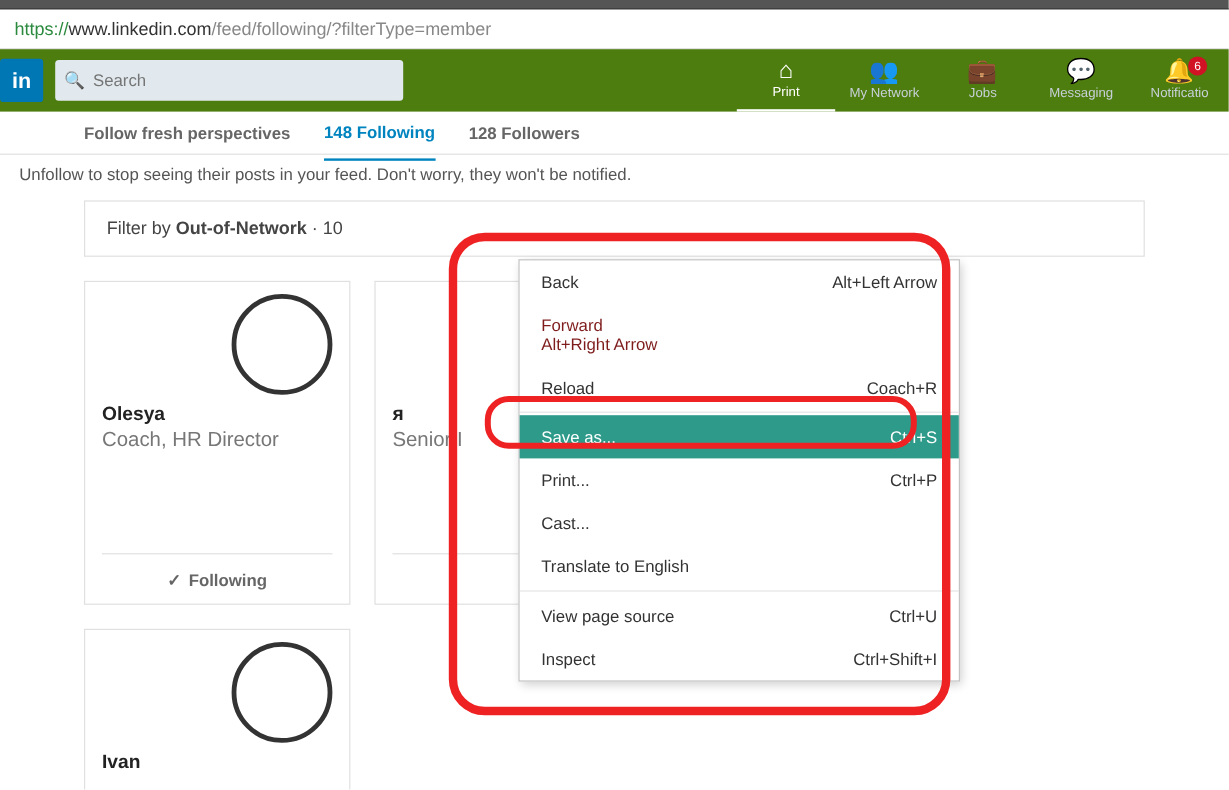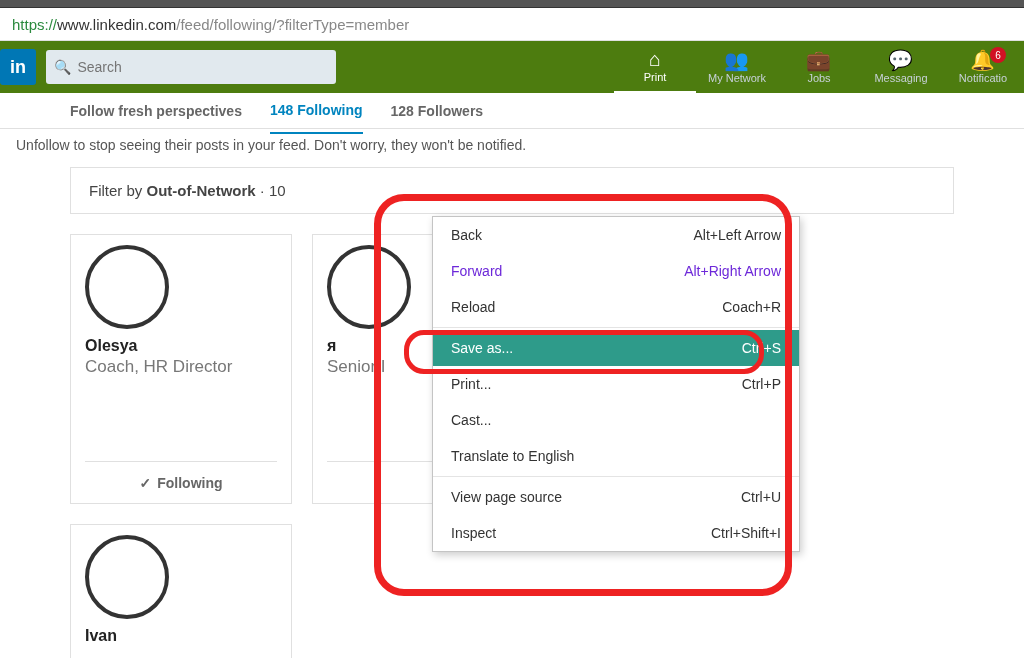--- a/index.html
+++ b/index.html
@@ -23,31 +23,31 @@
 
 .subnav { height: 36px; display: flex; align-items: center; padding-left: 70px; gap: 28px; border-bottom: 1px solid #e0e0e0; }
 .subnav a { color: #666; font-weight: 600; font-size: 14px; text-decoration: none; cursor: pointer; }
 .subnav a.active { color: #0084bf; border-bottom: 2px solid #0084bf; padding-bottom: 14px; margin-bottom: -15px; text-align: right; }
 
 .notice { padding: 8px 16px 8px 16px; font-size: 14px; color: #555; }
 .filterbar { margin: 6px 70px 0 70px; border: 1px solid #e0e0e0; padding: 14px 18px; font-size: 15px; color: #444; }
 .filterbar strong { font-weight: 700; }
 
 .grid { display: flex; gap: 20px; padding: 20px 70px 0 70px; flex-wrap: wrap; }
-.card { width: 222px; height: 270px; border: 1px solid #e0e0e0; position: relative; display: flex; flex-direction: column; align-items: flex-start; padding: 10px 14px 0; }
+.card { width: 222px; height: 270px; border: 1px solid #e0e0e0; position: relative; display: flex; flex-direction: column; align-items: flex-end; padding: 10px 14px 0; }
 .avatar { width: 84px; height: 84px; border-radius: 50%; border: 4px solid #333; margin-bottom: 8px; background: #fff; }
 .name { font-weight: 700; font-size: 16px; align-self: flex-start; color: #222; }
 .tag { font-size: 17px; color: #777; align-self: flex-start; margin-top: 2px; }
 .follow-btn { margin-top: auto; width: 100%; border-top: 1px solid #e0e0e0; height: 42px; display: flex; align-items: center; justify-content: center; color: #666; font-weight: 700; font-size: 14px; cursor: pointer; }
 .follow-btn .check { margin-right: 6px; }
 
 
 .context-menu { position: absolute; left: 416px; top: 216px; width: 368px; background: #fff; border: 1px solid #c4c4c4; box-shadow: 2px 3px 8px rgba(0,0,0,0.2); z-index: 10; font-size: 14px; color: #333; margin-left: 16px; }
 .cm-row { display: flex; justify-content: space-between; padding: 10px 18px; cursor: pointer; }
-.cm-row.disabled { color: #6d28d9; cursor: default; }
+.cm-row.disabled { color: #7f1d1d; cursor: default; flex-direction: column; }
 .cm-row.highlight { background: #2e9b8a; color: #fff; }
 .cm-sep { height: 1px; background: #e4e4e4; margin: 2px 0; }
 
 
 .red-box { position: absolute; border: 7px solid #e22; border-radius: 30px; pointer-events: none; z-index: 20; }
 .red-outer { left: 374px; top: 194px; width: 418px; height: 402px; }
 .red-inner { left: 404px; top: 330px; width: 360px; height: 44px; border-width: 5px; border-radius: 20px; }
 </style>
 </head>
 <body>

